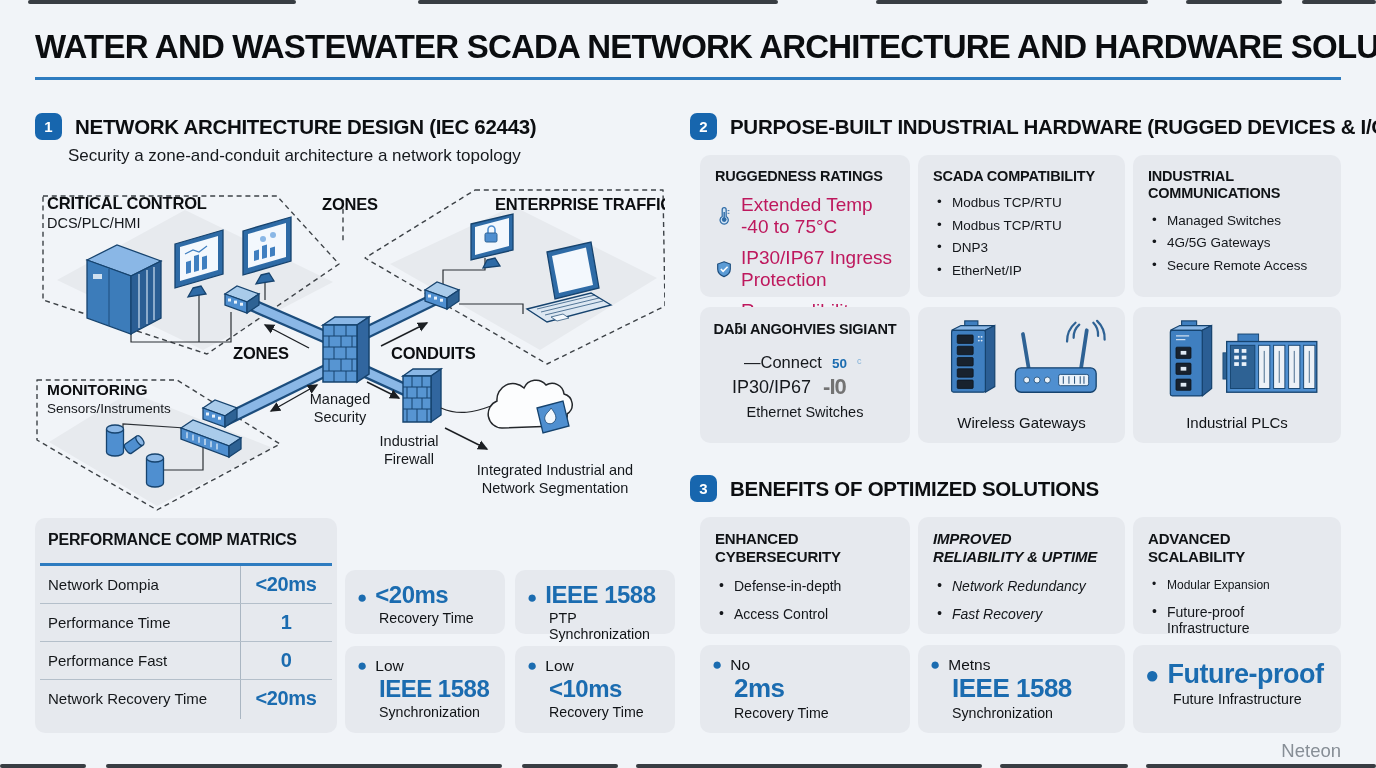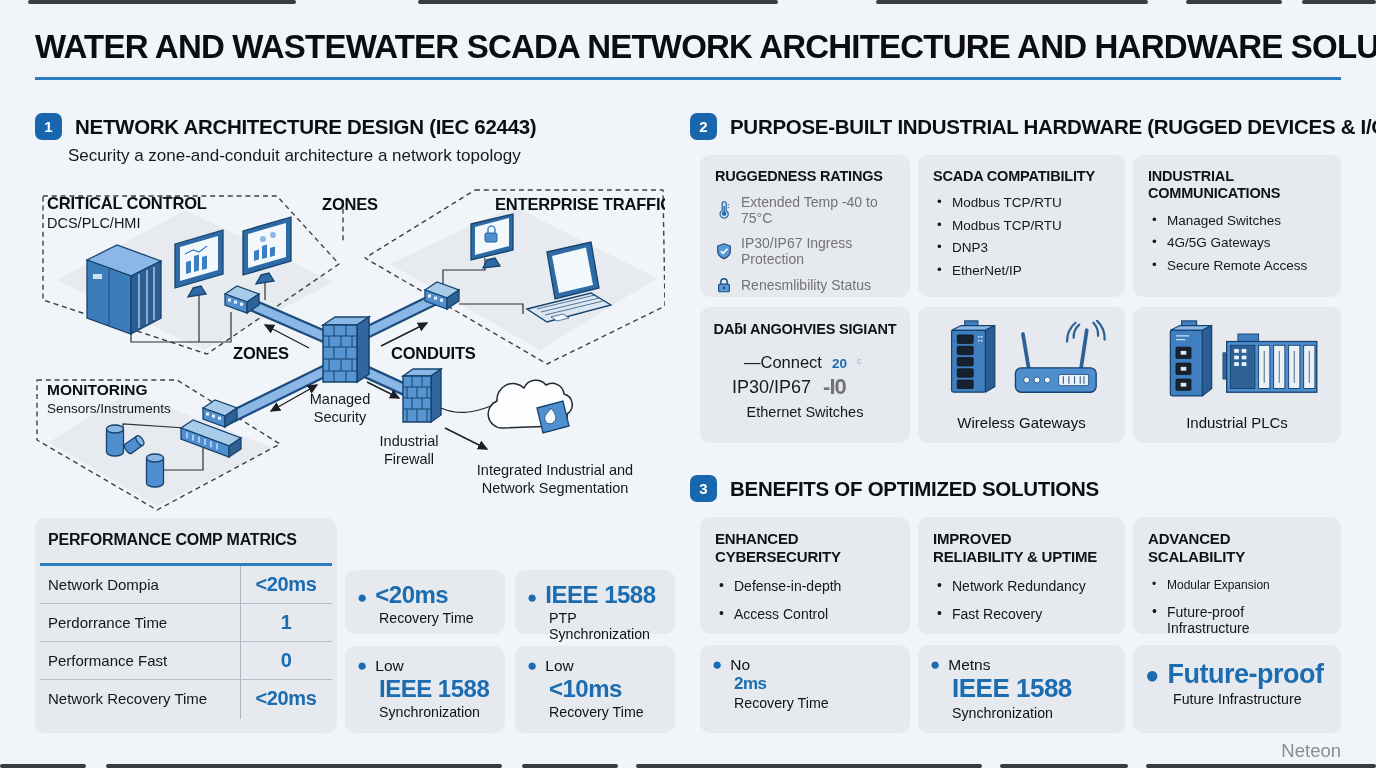--- a/index.html
+++ b/index.html
@@ -14,21 +14,21 @@
     font-size:15px;display:flex;align-items:center;justify-content:center;flex:0 0 auto;}
   .sec-title{font-size:20.5px;font-weight:700;letter-spacing:-0.3px;color:#0c0e11;white-space:nowrap;}
   .subtitle{position:absolute;left:68px;top:146px;font-size:17px;color:#16191d;}
   .card{position:absolute;background:#e6e9ee;border-radius:10px;box-sizing:border-box;}
   .c-pad{padding:13px 15px;}
   .c-title{font-size:14.5px;font-weight:700;letter-spacing:-0.2px;color:#101316;line-height:1.2;}
   ul.blist{list-style:none;margin:10px 0 0 4px;padding:0;}
   ul.blist li{position:relative;padding-left:15px;font-size:13.5px;color:#14171b;margin-bottom:7.5px;}
   ul.blist li::before{content:"•";position:absolute;left:0;top:-1px;color:#14171b;}
   .icon-row{display:flex;align-items:center;gap:8px;margin-top:9px;}
-  .icon-row .txt{font-size:14px;color:#737373;}
+  .icon-row .txt{font-size:19px;color:#be185d;}
   .icon-row svg{flex:0 0 auto;}
   
   .tp-title{font-size:16px;font-weight:700;color:#101316;padding:13px 0 0 13px;letter-spacing:-0.2px;}
   .tp-underline{position:absolute;left:5px;right:5px;top:45px;height:2.5px;background:#2e7cc0;}
   .tp-vdiv{position:absolute;left:205px;top:48px;bottom:14px;width:1px;background:#aab6c2;}
   .tp-row{position:absolute;left:0;width:100%;height:38px;}
   .tp-row .sep{position:absolute;left:5px;right:5px;bottom:0;height:1px;background:#b4bfca;}
   .tp-label{position:absolute;left:13px;top:10px;font-size:15px;color:#14171a;}
   .tp-value{position:absolute;left:205px;width:92px;top:7px;text-align:center;font-size:20px;
     font-weight:700;color:#1b6cb0;letter-spacing:-0.4px;}
@@ -308,21 +308,21 @@
   <div class="card" style="left:35px;top:518px;width:302px;height:215px;">
     <div class="tp-title">PERFORMANCE COMP MATRICS</div>
     <div class="tp-underline"></div>
     <div class="tp-vdiv"></div>
     <div class="tp-row" style="top:48px;">
       <div class="tp-label">Network Dompia</div>
       <div class="tp-value">&lt;20ms</div>
       <div class="sep"></div>
     </div>
     <div class="tp-row" style="top:86px;">
-      <div class="tp-label">Perdorrance Time</div>
+      <div class="tp-label">Performance Time</div>
       <div class="tp-value">1</div>
       <div class="sep"></div>
     </div>
     <div class="tp-row" style="top:124px;">
       <div class="tp-label">Performance Fast</div>
       <div class="tp-value">0</div>
       <div class="sep"></div>
     </div>
     <div class="tp-row" style="top:162px;">
       <div class="tp-label">Network Recovery Time</div>
@@ -411,21 +411,21 @@
       <li><span>Managed Switches</span></li>
       <li><span>4G/5G Gateways</span></li>
       <li><span>Secure Remote Access</span></li>
     </ul>
   </div>
 
   <div class="card" style="left:700px;top:307px;width:210px;height:136px;">
     <div class="cdD-title">DAƃI ANGOHVIES SIGIANT</div>
     <div class="cdD-l1">
       <span class="t17">—Connect</span>
-      <span class="blue-sm">20</span>
+      <span class="blue-sm">50</span>
       <span class="blue-xs">c</span>
     </div>
     <div class="cdD-l2">
       <span class="t19">IP30/IP67</span>
       <span class="blue-big">-I0</span>
     </div>
     <div class="cdD-cap">Ethernet Switches</div>
   </div>
 
   <div class="card" style="left:918px;top:307px;width:207px;height:136px;">
@@ -518,41 +518,41 @@
     <div class="sec-title">BENEFITS OF OPTIMIZED SOLUTIONS</div>
   </div>
 
   <div class="card c-pad" style="left:700px;top:517px;width:210px;height:117px;">
     <div class="c-title" style="font-size:15px;max-width:160px;">ENHANCED CYBERSECURITY</div>
     <ul class="blist" style="margin-top:12px;">
       <li style="font-size:14px;margin-bottom:12px;"><span>Defense-in-depth</span></li>
       <li style="font-size:14px;"><span>Access Control</span></li>
     </ul>
   </div>
-  <div class="card c-pad" style="left:918px;top:517px;width:207px;height:117px;">
+  <div class="card c-pad" style="left:918px;top:517px;width:207px;height:117px;font-style:italic;">
     <div class="c-title" style="font-size:15px;max-width:170px;">IMPROVED RELIABILITY &amp; UPTIME</div>
     <ul class="blist" style="margin-top:12px;">
       <li style="font-size:14px;margin-bottom:12px;"><span>Network Redundancy</span></li>
       <li style="font-size:14px;"><span>Fast Recovery</span></li>
     </ul>
   </div>
   <div class="card c-pad" style="left:1133px;top:517px;width:208px;height:117px;">
     <div class="c-title" style="font-size:15px;max-width:120px;">ADVANCED SCALABILITY</div>
     <ul class="blist" style="margin-top:12px;">
       <li style="font-size:12px;margin-bottom:12px;"><span>Modular Expansion</span></li>
       <li style="font-size:14px;"><span>Future-proof Infrastructure</span></li>
     </ul>
   </div>
 
   <div class="card stat" style="left:700px;top:645px;width:210px;height:88px;">
     <div class="stat-row">
         <span class="dotb">●</span>
       <span class="stat-pre">No</span>
       </div>
-    <div class="stat-value ind" style="font-size:17px;">2ms</div>
+    <div class="stat-value ind" style="font-size:26px;">2ms</div>
     <div class="stat-label">Recovery Time</div>
   </div>
   <div class="card stat" style="left:918px;top:645px;width:207px;height:88px;">
     <div class="stat-row">
         <span class="dotb">●</span>
       <span class="stat-pre">Metns</span>
       </div>
     <div class="stat-value ind" style="font-size:26px;">IEEE 1588</div>
     <div class="stat-label">Synchronization</div>
   </div>

